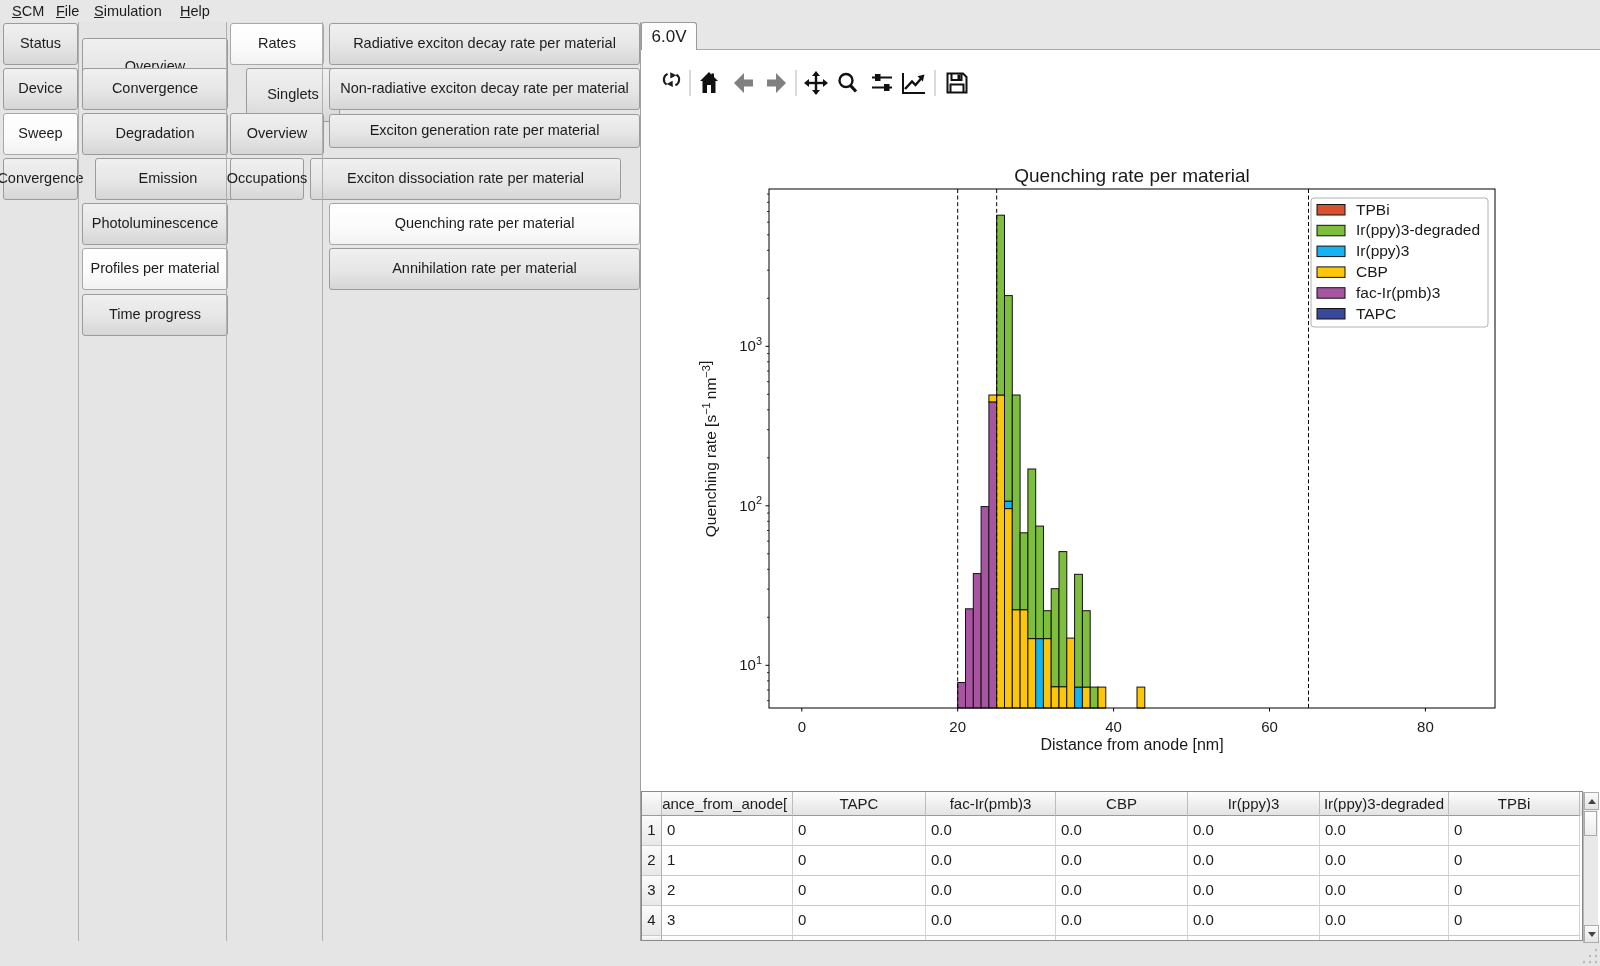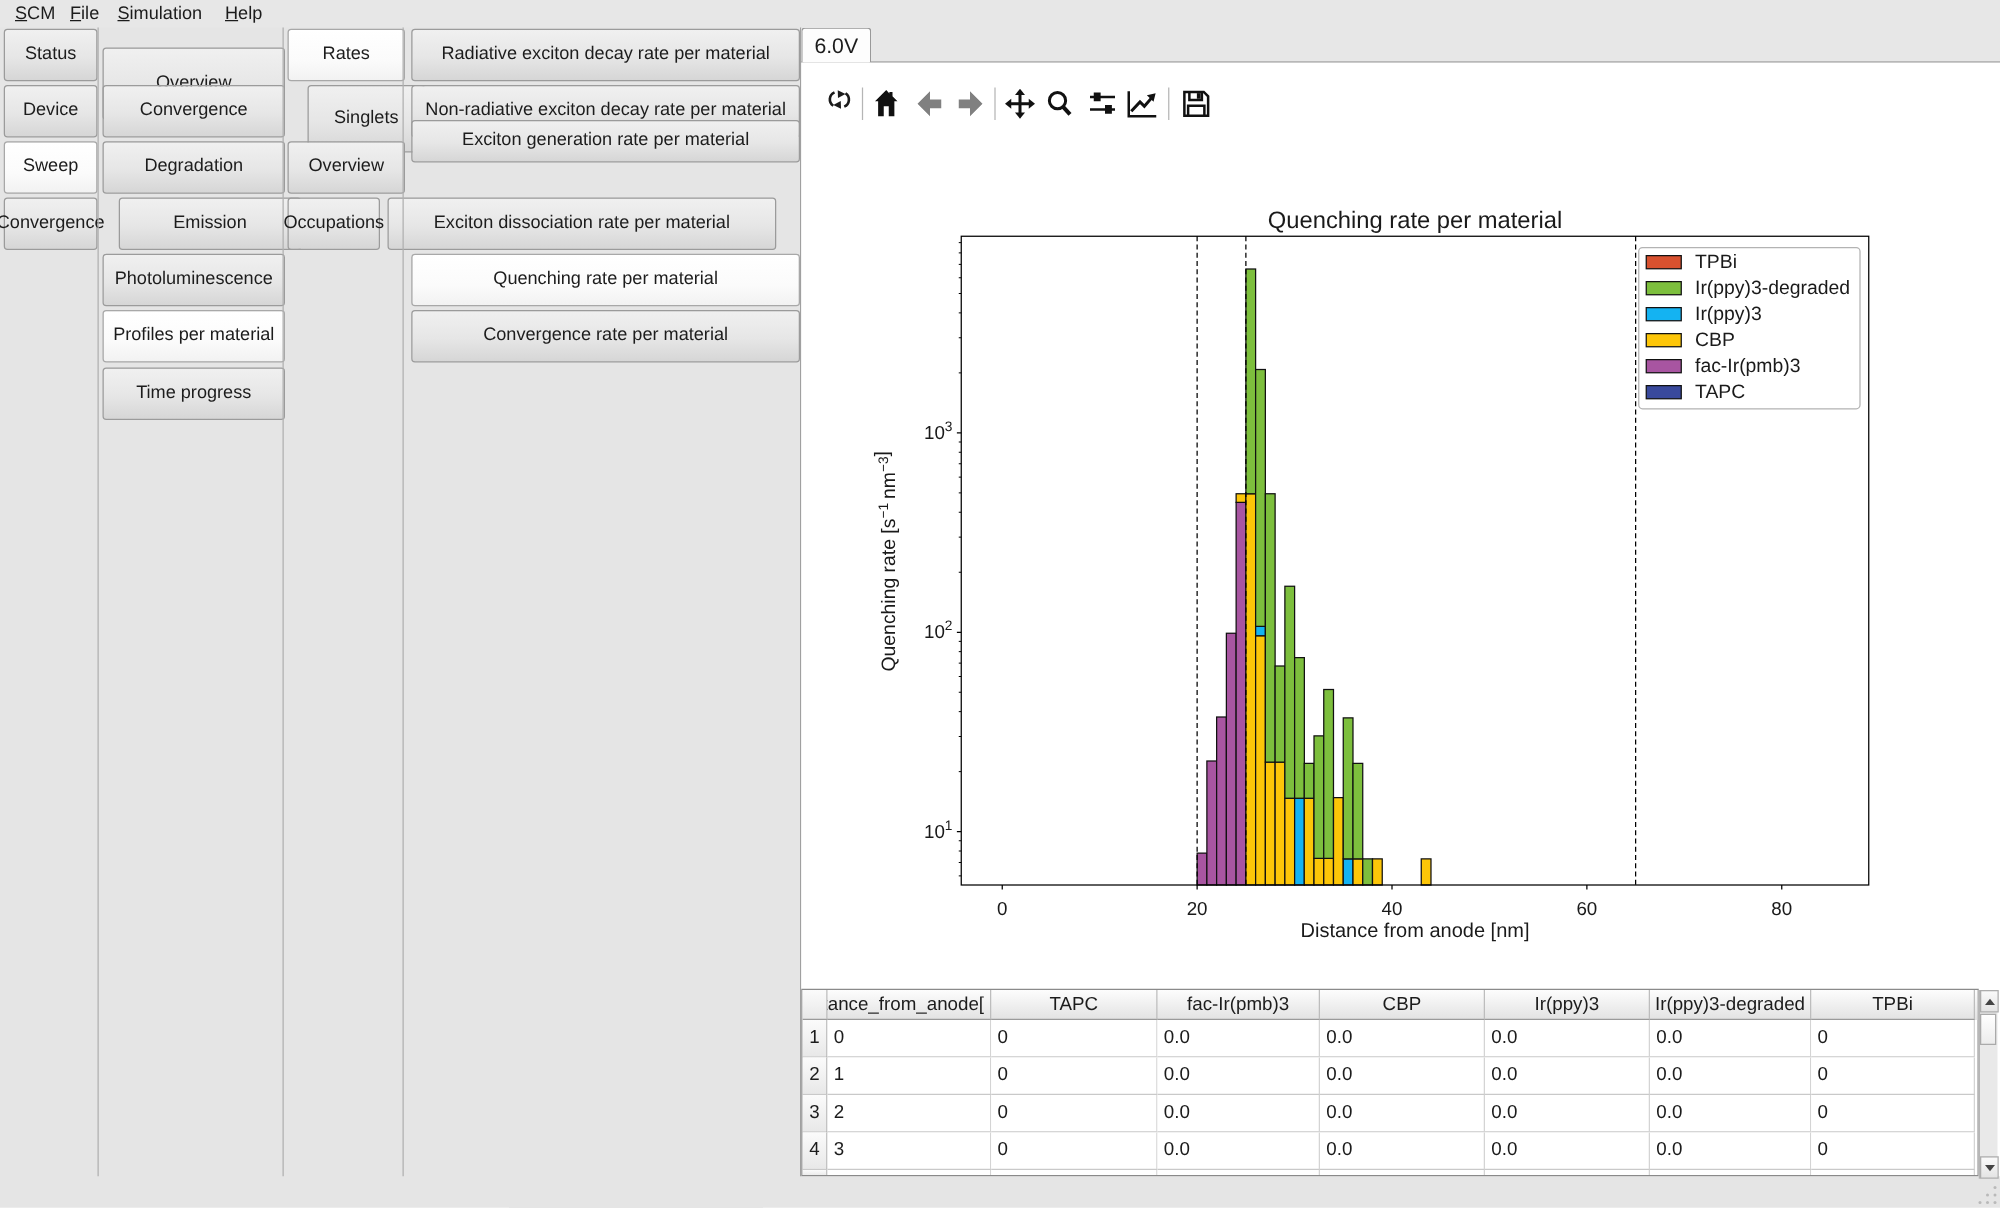--- a/index.html
+++ b/index.html
@@ -67,24 +67,24 @@
 <div class="btn" style="left:95px;top:158px;width:146px;height:42px">Emission</div>
 <div class="btn" style="left:82px;top:203px;width:146px;height:42px">Photoluminescence</div>
 <div class="btn sel" style="left:82px;top:248px;width:146px;height:42px">Profiles per material</div>
 <div class="btn" style="left:82px;top:294px;width:146px;height:42px">Time progress</div>
 <div class="btn sel" style="left:230px;top:23px;width:94px;height:42px">Rates</div>
 <div class="btn" style="left:246px;top:68px;width:94px;height:54px">Singlets</div>
 <div class="btn" style="left:230px;top:113px;width:94px;height:42px">Overview</div>
 <div class="btn" style="left:230px;top:158px;width:74px;height:42px">Occupations</div>
 <div class="btn" style="left:329px;top:23px;width:311px;height:42px">Radiative exciton decay rate per material</div>
 <div class="btn" style="left:329px;top:68px;width:311px;height:42px">Non-radiative exciton decay rate per material</div>
-<div class="btn" style="left:329px;top:96px;width:311px;height:34px">Exciton generation rate per material</div>
+<div class="btn" style="left:329px;top:114px;width:311px;height:34px">Exciton generation rate per material</div>
 <div class="btn" style="left:310px;top:158px;width:311px;height:42px">Exciton dissociation rate per material</div>
 <div class="btn sel" style="left:329px;top:203px;width:311px;height:42px">Quenching rate per material</div>
-<div class="btn" style="left:329px;top:248px;width:311px;height:42px">Convergence rate per material</div>
+<div class="btn" style="left:329px;top:248px;width:311px;height:42px">Annihilation rate per material</div>
 
 <div class="vsep" style="left:78px"></div>
 <div class="vsep" style="left:226px"></div>
 <div class="vsep" style="left:322px"></div>
 <div id="panelborder"></div>
 <div id="panel"></div>
 <div id="tabbar">
     <div id="tab">6.0V</div>
   </div>
 <svg width="959" height="30" viewBox="0 0 959 30" style="position:absolute;left:641px;top:68px">

